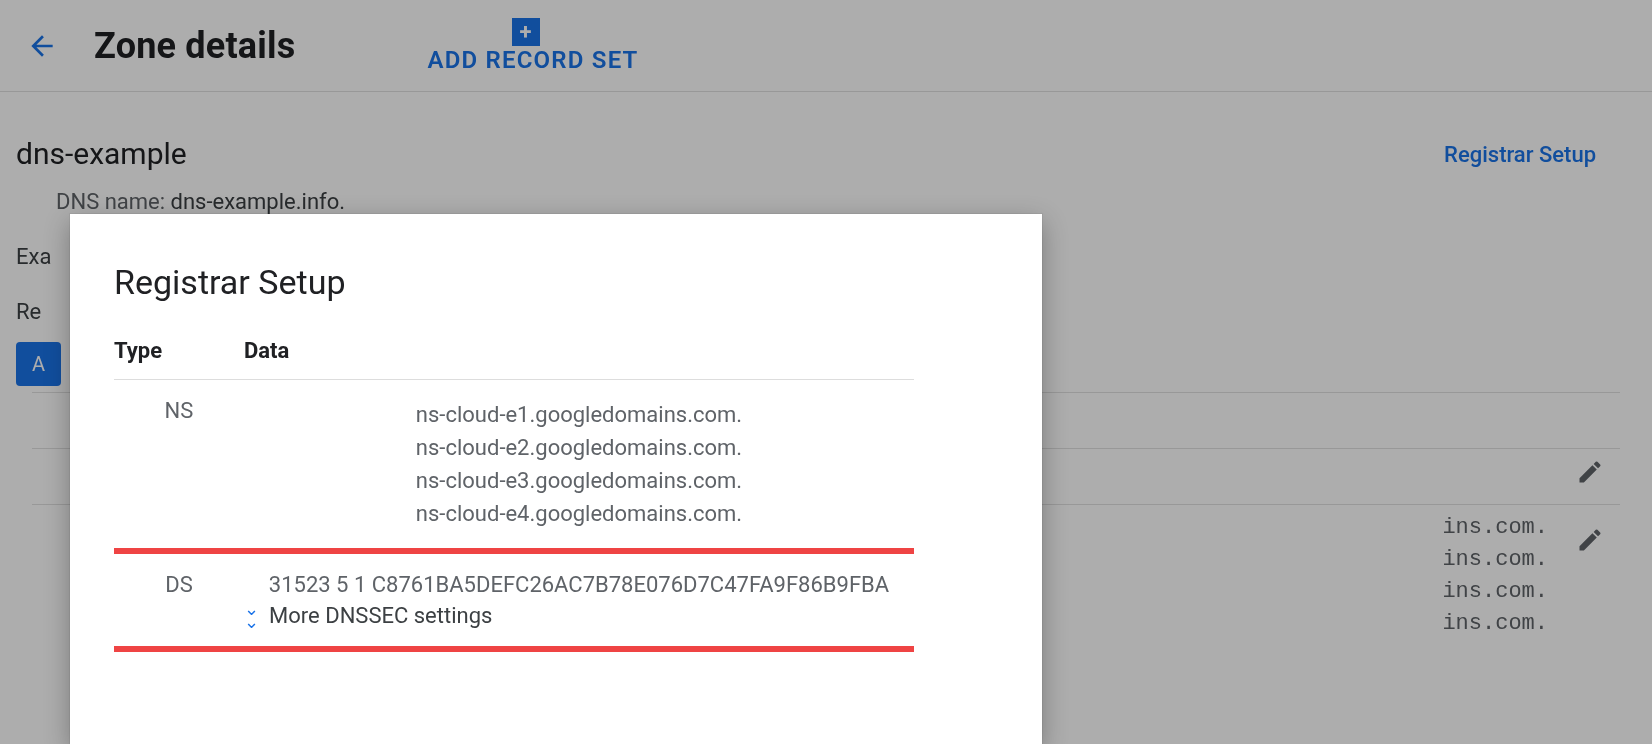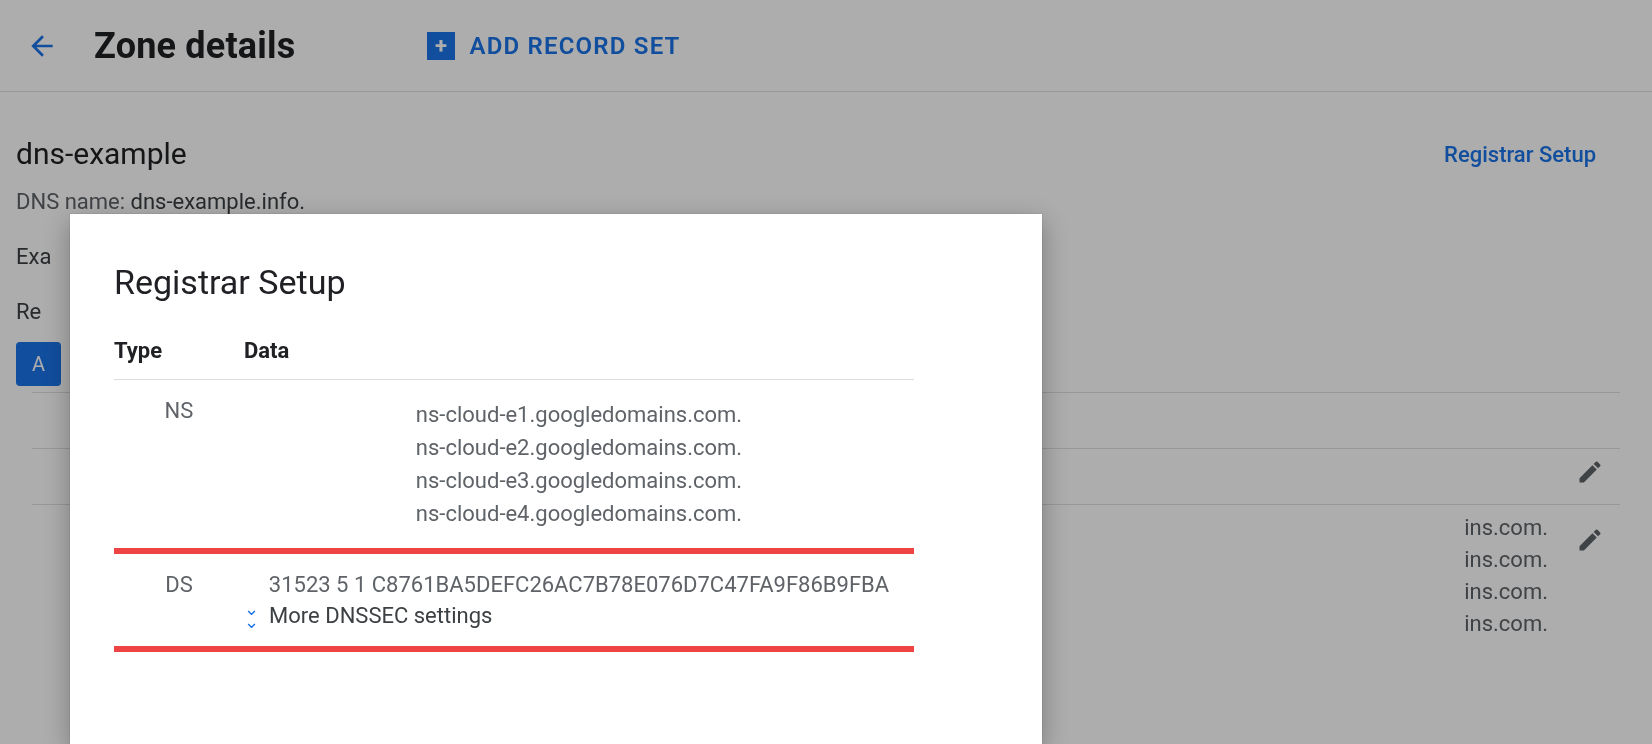--- a/index.html
+++ b/index.html
@@ -30,20 +30,21 @@
     flex: 0 0 auto;
     margin-right: 120px;
   }
   .tb-btn {
     display:flex; align-items:center;
     font-size: 24px; font-weight:600;
     letter-spacing: 1.2px;
     padding: 8px 12px;
     margin-right: 64px;
     white-space: nowrap;
+    flex-direction: column;
   }
   .tb-btn.primary { color:#1a73e8; }
   .tb-btn.muted   { color:#9e9e9e; }
   .tb-btn .ic { margin-right: 14px; display:inline-flex; }
   
   .ic-addbox {
     width:28px; height:28px; background:#1a73e8;
     display:flex; align-items:center; justify-content:center;
     color:#fff; font-size:22px; font-weight:700; line-height:1;
   }
@@ -60,21 +61,21 @@
   }
   .zone-name {
     font-size: 30px; font-weight:400; color:#202124;
   }
   .spacer { flex:1; }
   .registrar-link {
     font-size: 22px; font-weight:500; color:#1a73e8;
     margin-top: 6px; margin-right: 24px;
   }
   .dns-name-row {
-    margin-top: 18px; font-size: 22px; color:#5f6368;
+    margin-top: 18px; font-size: 22px; color:#5f6368;margin-left:40px;
   }
   .dns-name-row .val { color:#3c4043; }
   .exa-line, .rec-line {
     margin-top: 30px; font-size:22px; color:#3c4043;
   }
 
   
   .blue-btn {
     display:inline-block;
     margin-top: 18px;
@@ -86,21 +87,21 @@
   
   .edit-col {
     position:absolute; right:48px;
     display:flex; flex-direction:column; gap:36px;
   }
   .edit-col svg { width:28px; height:28px; fill:#5f6368; }
   .bg-row-text {
     position:absolute; right:104px;
     font-size:22px; color:#5f6368; text-align:left;
   }
-  .bg-row-text div { line-height:1.45; }
+  .bg-row-text div { line-height:1.45;font-family:Liberation Mono, monospace; }
   .bg-divider {
     position:absolute; left:32px; right:32px; height:0;
     border-top:1px solid #e0e0e0;
   }
 
   
   .dialog {
     position:absolute;
     left:70px; top:214px;
     width:972px; height:530px; 

